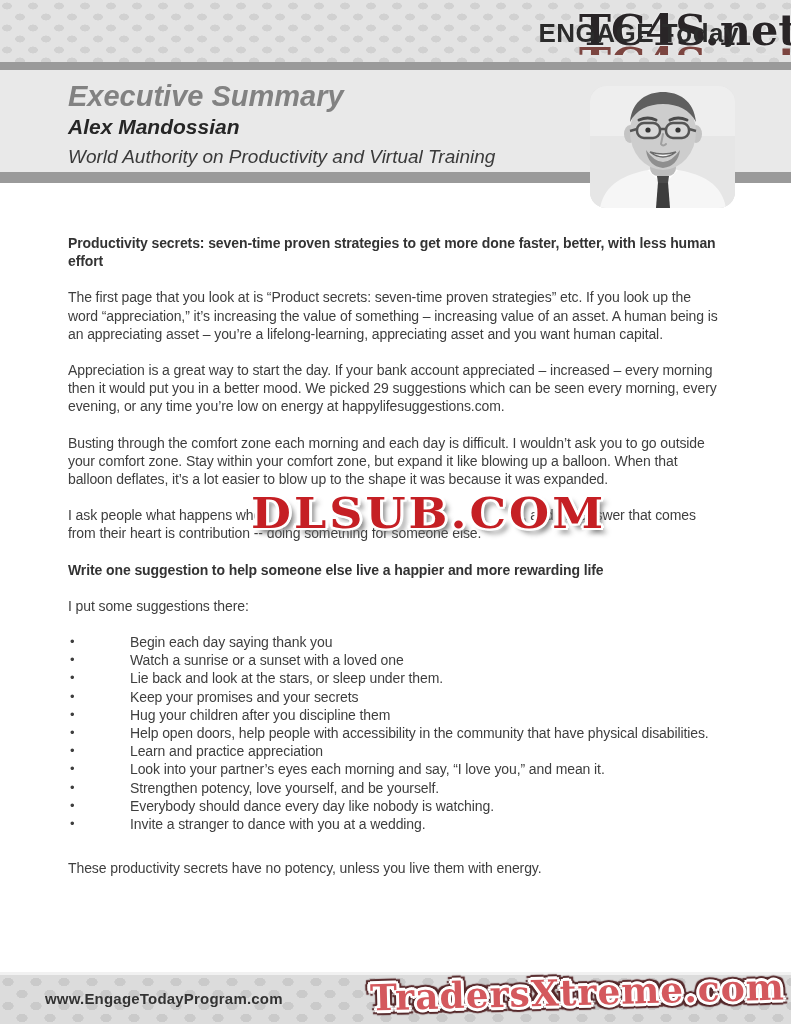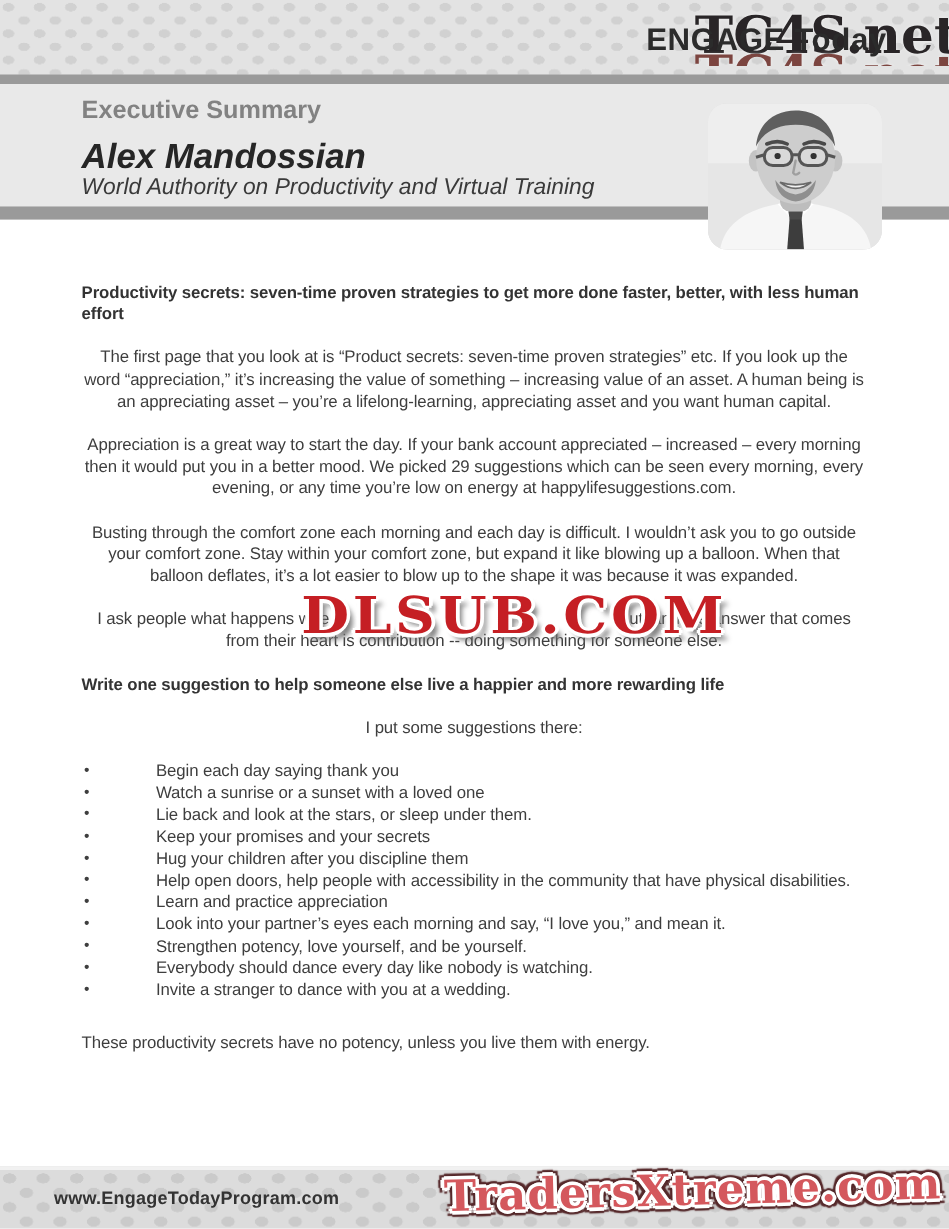--- a/index.html
+++ b/index.html
@@ -39,42 +39,42 @@
   .wm-top-base { position:absolute; top:0; left:0; color:#292527; }
   .wm-top-clip { position:absolute; left:0; bottom:3px; width:100%; height:17px; overflow:hidden; }
   .wm-top-maroon { position:absolute; left:0; bottom:-36px; color:#7c4540; line-height:56px; }
   
   .bar { position:absolute; left:0; width:791px; background:#9a9a9a; }
   .bar-top { top:62px; height:8px; }
   .bar-bottom { top:172px; height:11px; }
   .header-panel { position:absolute; top:70px; left:0; width:791px; height:102px; background:#e9e9e9; }
   .exec-title {
     position:absolute; top:10px; left:68px;
-    font-weight:bold; font-size:21px; color:#828282;
+    font-style:italic; font-weight:bold; font-size:29px; color:#828282;
   }
   .author-name {
     position:absolute; top:45px; left:68px;
-    font-style:italic; font-weight:bold; font-size:29px; color:#262626;
+    font-style:italic; font-weight:bold; font-size:21px; color:#262626;
   }
   .author-subtitle {
     position:absolute; top:76px; left:68px;
     font-style:italic; font-size:19px; color:#3a3a3a;
   }
   
   .portrait {
     position:absolute; top:86px; left:590px; width:145px; height:122px;
     border-radius:16px; overflow:hidden; z-index:5; background:#e0e0e0;
   }
   .portrait svg { display:block; }
   
   .content {
     position:absolute; top:234px; left:68px; width:654px;
     font-size:14px; line-height:18.2px; color:#3e3e3e; letter-spacing:-0.1px;
   }
-  .content .para { margin-bottom:18px;text-align:center; }
+  .content .para { margin-bottom:18px; }
   .content .bold-head { font-weight:bold; color:#333; margin-bottom:18px; }
   .spacer-gap { display:inline-block; width:250px; height:1px; }
   .suggestion-list { list-style:none; margin:18px 0 0 0; }
   .suggestion-list li { position:relative; padding-left:62px; line-height:18.2px; }
   .suggestion-list li::before {
     content:"\2022"; position:absolute; left:2px; top:0; color:#3e3e3e; font-size:13px;
   }
   .closing { margin-top:26px; }
   
   .wm-mid {

